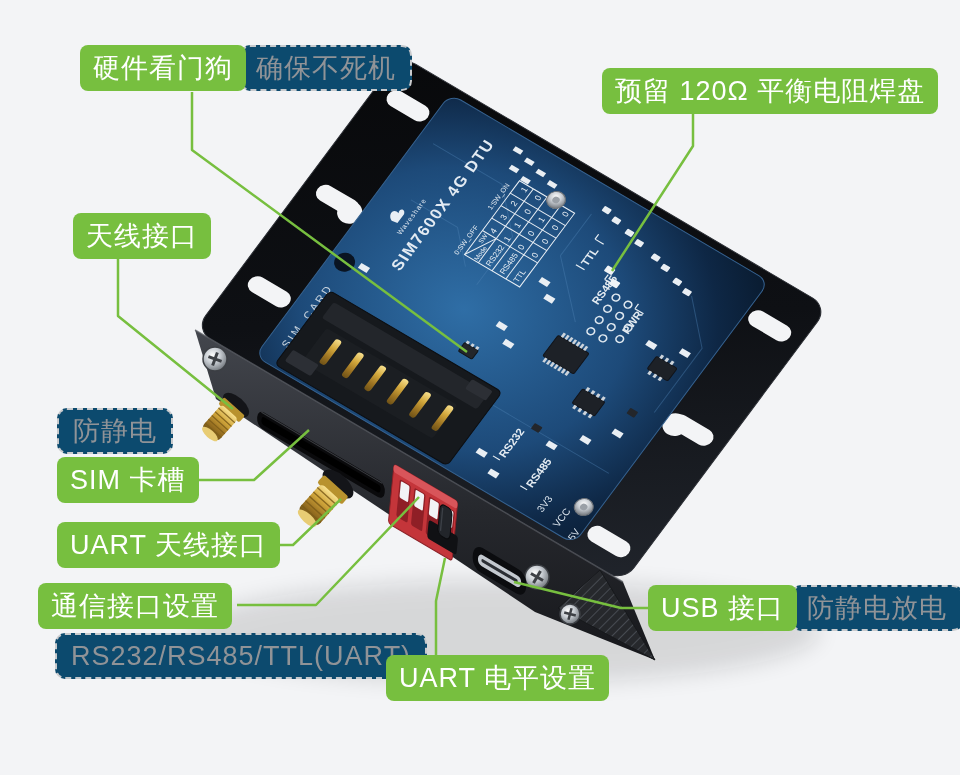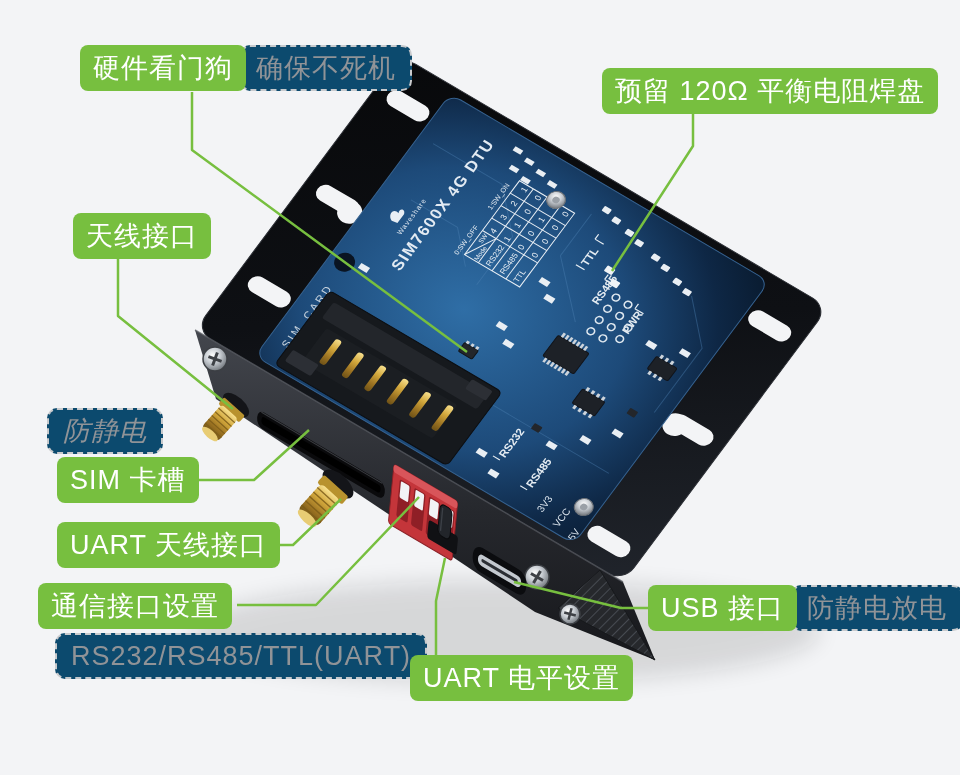--- a/index.html
+++ b/index.html
@@ -18,26 +18,26 @@
   .note{
     background:#0c4a6e;color:#909397;border:2px dashed #c8cacd;border-radius:10px;
     font-size:27px;line-height:42px;padding:0 14px;
     position:relative;z-index:1;margin-left:-6px;letter-spacing:1px;
   }
   .note.solo{margin-left:0;}
   
   .p-watchdog{left:56px;top:45px;margin-left:24px;}
   .p-resistor{left:558px;top:68px;padding-left:44px;}
   .p-antenna{left:57px;top:213px;margin-left:16px;}
-  .p-esd{left:47px;top:408px;font-style:italic;}
+  .p-esd{left:57px;top:408px;}
   .p-sim{left:57px;top:457px;text-align:center;}
   .p-gnss{left:57px;top:522px;}
   .p-comm{left:38px;top:583px;}
   .p-ports{left:55px;top:633px;}
-  .p-uart{left:410px;top:655px;justify-content:center;}
+  .p-uart{left:386px;top:655px;justify-content:center;}
   .p-usb{left:648px;top:585px;}
 </style>
 </head>
 <body>
 
 <svg id="scene" viewBox="0 0 960 775">
   <defs>
     <linearGradient id="plateGrad" x1="0" y1="0" x2="1" y2="1">
       <stop offset="0" stop-color="#08090b"></stop>
       <stop offset="0.5" stop-color="#0e1014"></stop>

